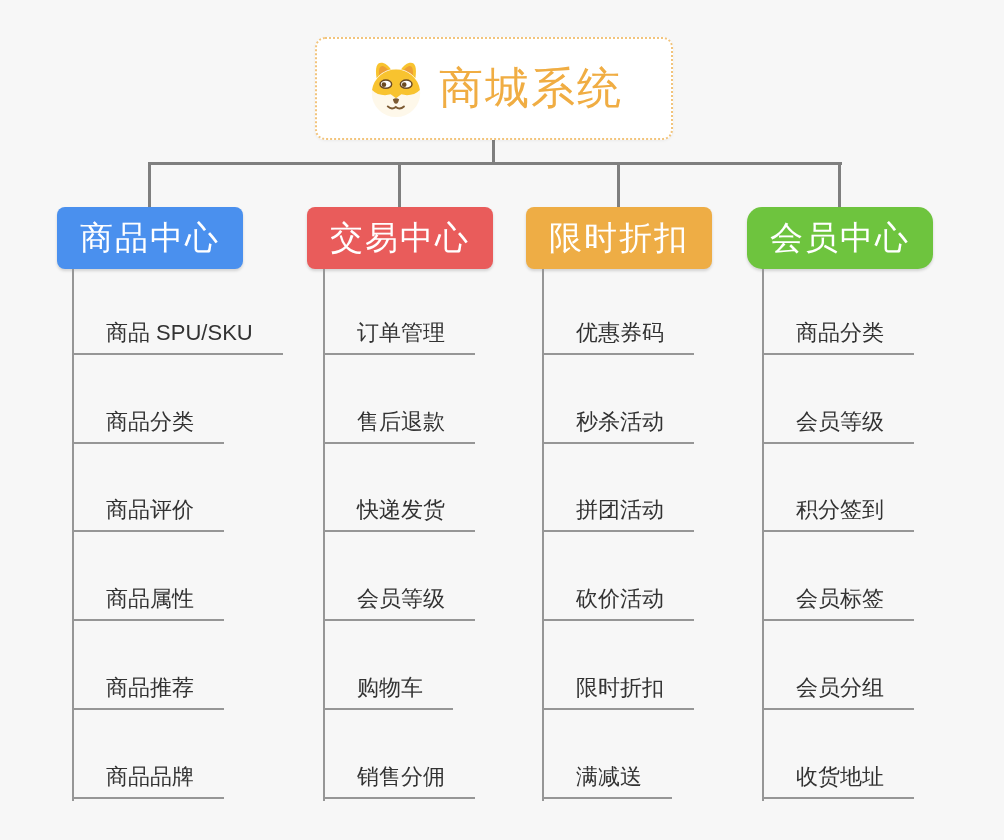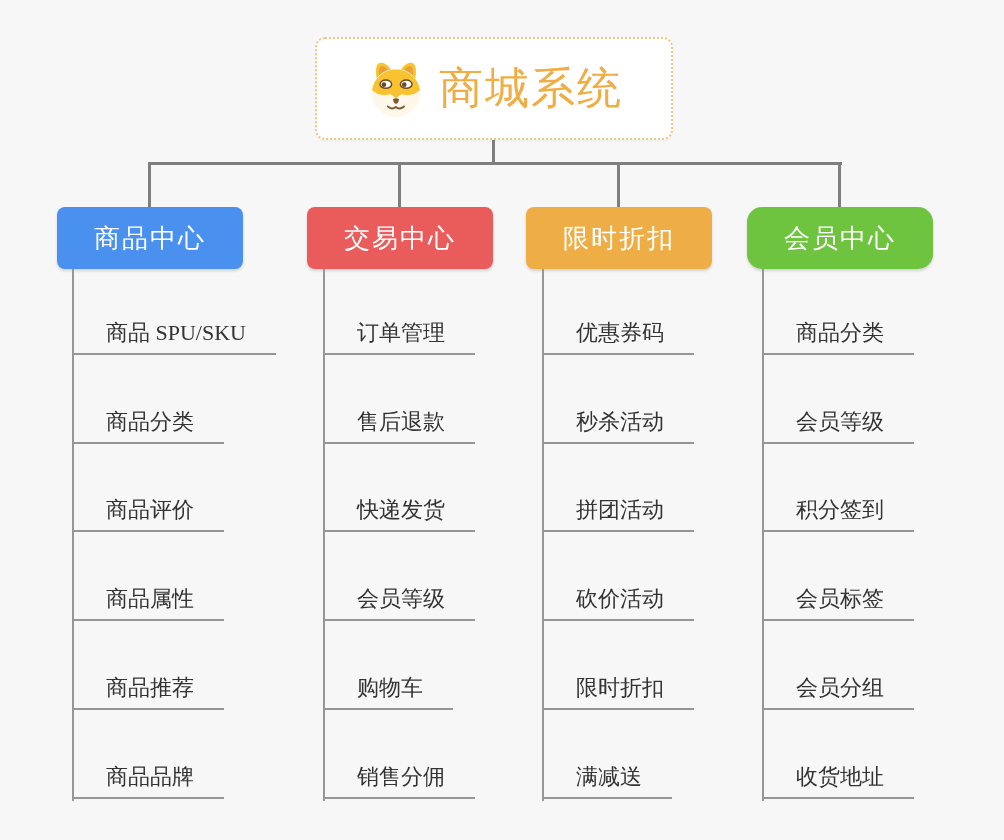--- a/index.html
+++ b/index.html
@@ -13,30 +13,30 @@
 
   
   .root-node{position:absolute;left:315px;top:37px;width:358px;height:103px;background:#ffffff;
     border:2px dotted #f2c47c;border-radius:10px;box-sizing:border-box;
     display:flex;align-items:center;justify-content:center;gap:12px;box-shadow:0 1px 3px rgba(0,0,0,.05);}
   .root-title{font-size:44px;letter-spacing:2px;white-space:nowrap;}
   .dog{width:62px;height:62px;display:block;}
 
   
   .branch-node{position:absolute;top:207px;width:186px;height:62px;border-radius:8px;
-    display:flex;align-items:center;justify-content:center;color:#ffffff;font-size:26px;
+    display:flex;align-items:center;justify-content:center;color:#ffffff;font-size:33px;
     letter-spacing:2px;white-space:nowrap;box-shadow:0 2px 3px rgba(0,0,0,.15);}
 
   
   .vline{position:absolute;top:269px;width:2px;height:532px;background:#969696;}
 
   
   .item{position:absolute;box-sizing:border-box;height:35px;line-height:26px;
     padding:0 30px 7px 34px;border-bottom:2px solid #969696;
-    font-size:22px;color:#333333;white-space:nowrap;font-family:Liberation Serif, serif;}
+    font-size:22px;color:#333333;white-space:nowrap;}
 </style>
 </head>
 <body>
 
 <div class="canvas">
 
   <div class="conn stem"></div>
   <div class="conn hbar"></div>
   <div class="conn drop" style="left:148px"></div>
   <div class="conn drop" style="left:398px"></div>

